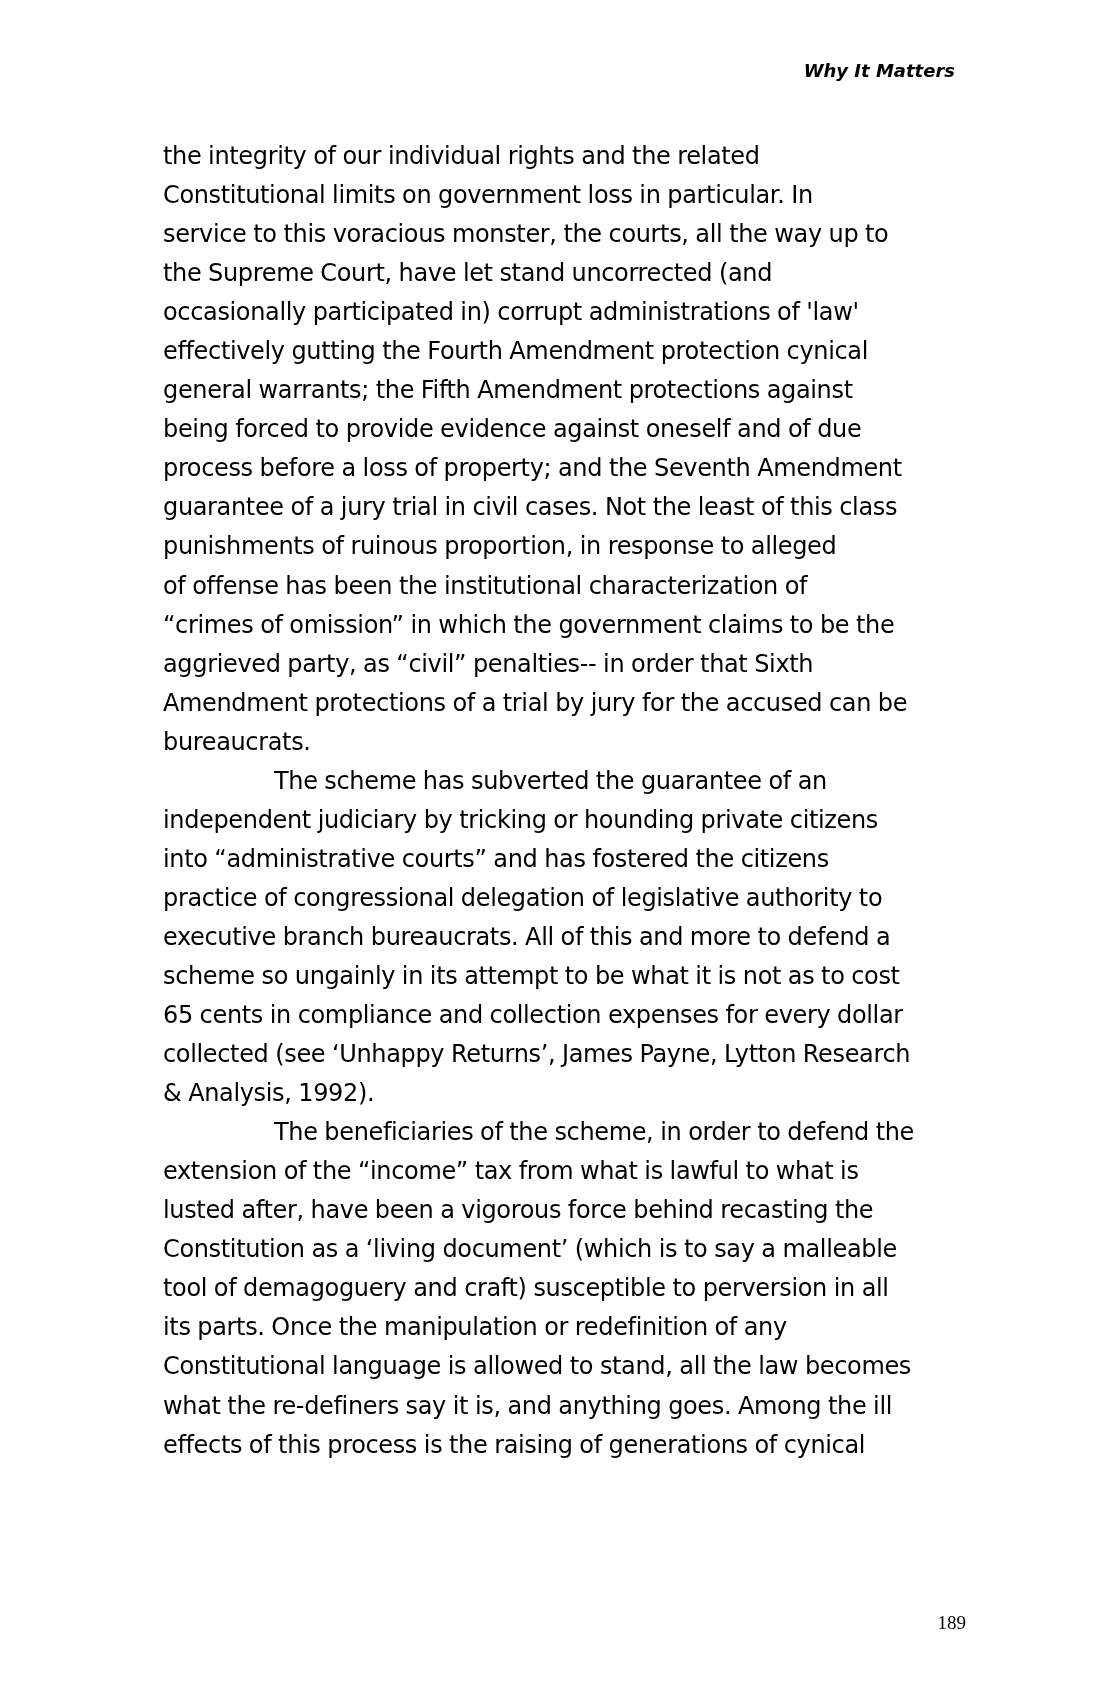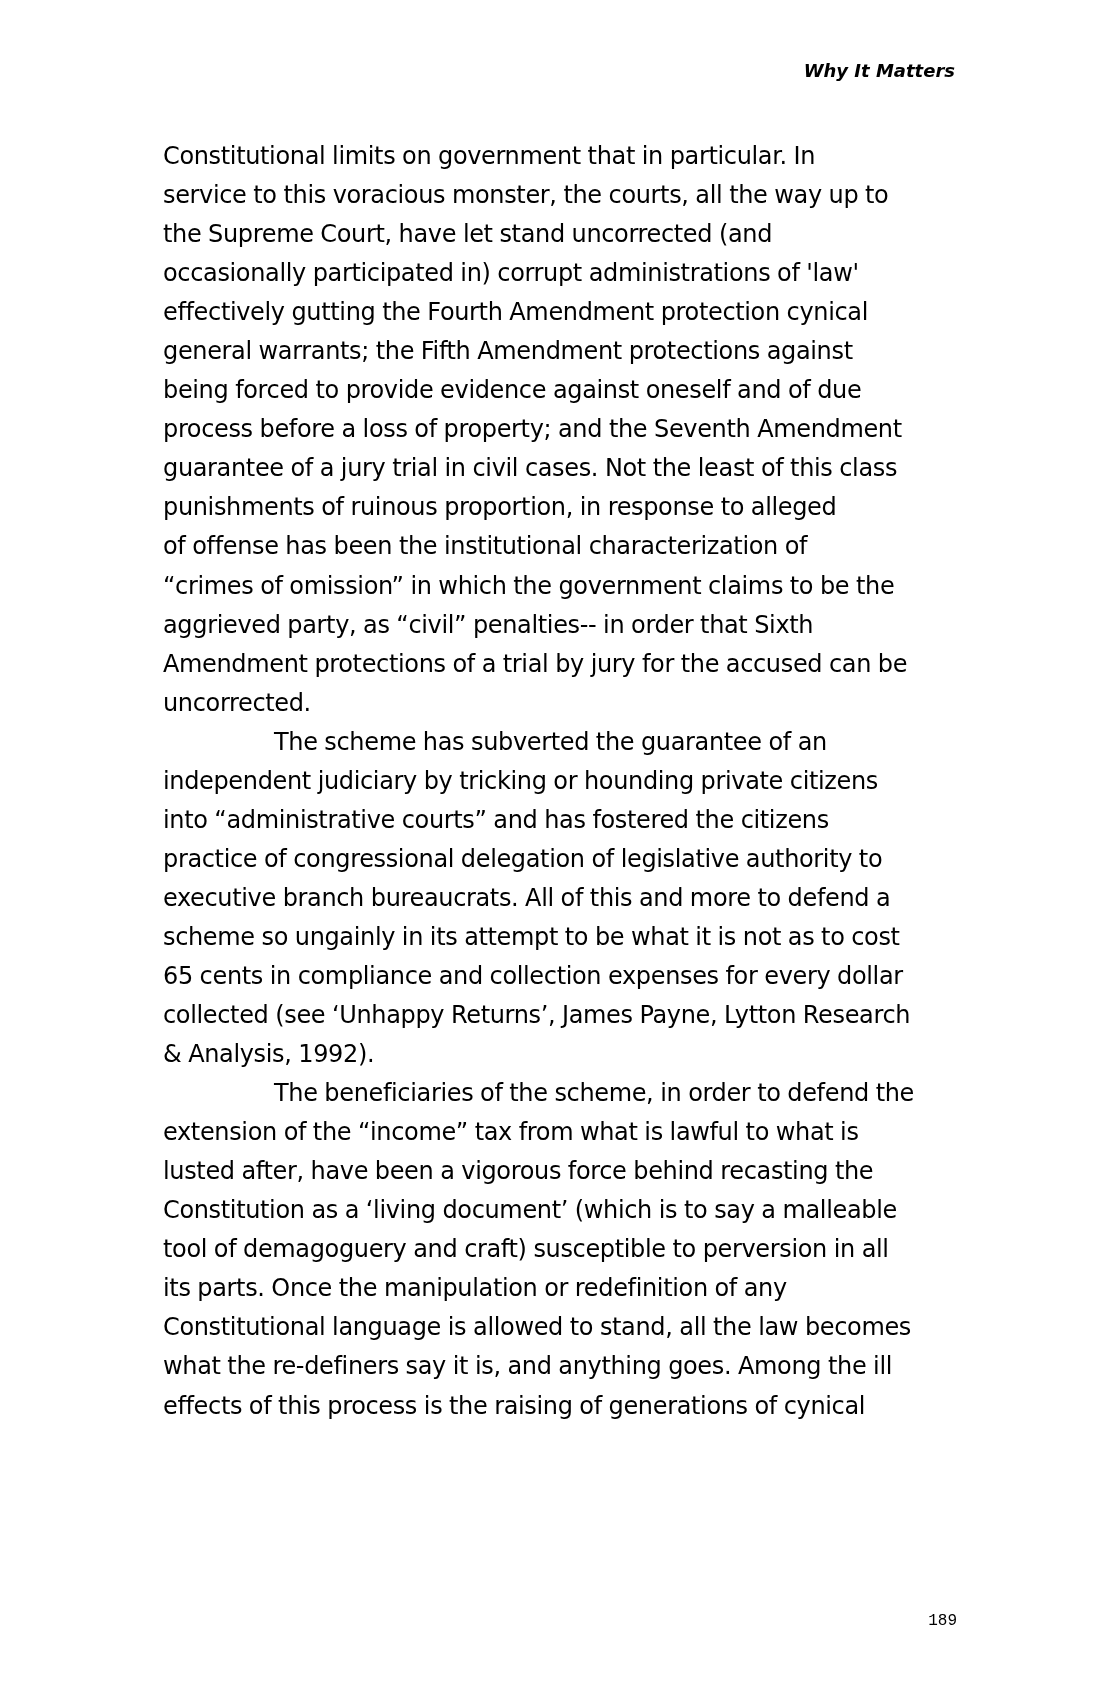--- a/index.html
+++ b/index.html
@@ -40,49 +40,50 @@
     display: block;
     white-space: nowrap;
     height: 39.06px;
   }
   .line.indent {
     padding-left: 111px;
   }
   .page-number {
     position: absolute;
     top: 1612px;
-    right: 143px;
-    font-family: Liberation Mono, monospace;
-    font-size: 16px;
+    right: 134px;
+    font-family: Liberation Serif, serif;
+    font-size: 19px;
     white-space: nowrap;
   }
 </style>
 </head>
 <body>
 
 <div class="running-header">Why It Matters</div>
 
 <div class="body-text">
 
   <div>
-    <span class="line">Constitutional limits on government that in particular.  In</span>
+    <span class="line">the integrity of our individual rights and the related</span>
+    <span class="line">Constitutional limits on government loss in particular.  In</span>
     <span class="line">service to this voracious monster, the courts, all the way up to</span>
     <span class="line">the Supreme Court, have let stand uncorrected (and</span>
     <span class="line">occasionally participated in) corrupt administrations of 'law'</span>
     <span class="line">effectively gutting the Fourth Amendment protection cynical</span>
     <span class="line">general warrants; the Fifth Amendment protections against</span>
     <span class="line">being forced to provide evidence against oneself and of due</span>
     <span class="line">process before a loss of property; and the Seventh Amendment</span>
     <span class="line">guarantee of a jury trial in civil cases.  Not the least of this class</span>
     <span class="line">punishments of ruinous proportion, in response to alleged</span>
     <span class="line">of offense has been the institutional characterization of</span>
     <span class="line">“crimes of omission” in which the government claims to be the</span>
     <span class="line">aggrieved party, as “civil” penalties-- in order that Sixth</span>
     <span class="line">Amendment protections of a trial by jury for the accused can be</span>
-    <span class="line">uncorrected.</span>
+    <span class="line">bureaucrats.</span>
   </div>
 
   <div>
     <span class="line indent">The scheme has subverted the guarantee of an</span>
     <span class="line">independent judiciary by tricking or hounding private citizens</span>
     <span class="line">into “administrative courts” and has fostered the citizens</span>
     <span class="line">practice of congressional delegation of legislative authority to</span>
     <span class="line">executive branch bureaucrats.  All of this and more to defend a</span>
     <span class="line">scheme so ungainly in its attempt to be what it is not as to cost</span>
     <span class="line">65 cents in compliance and collection expenses for every dollar</span>

